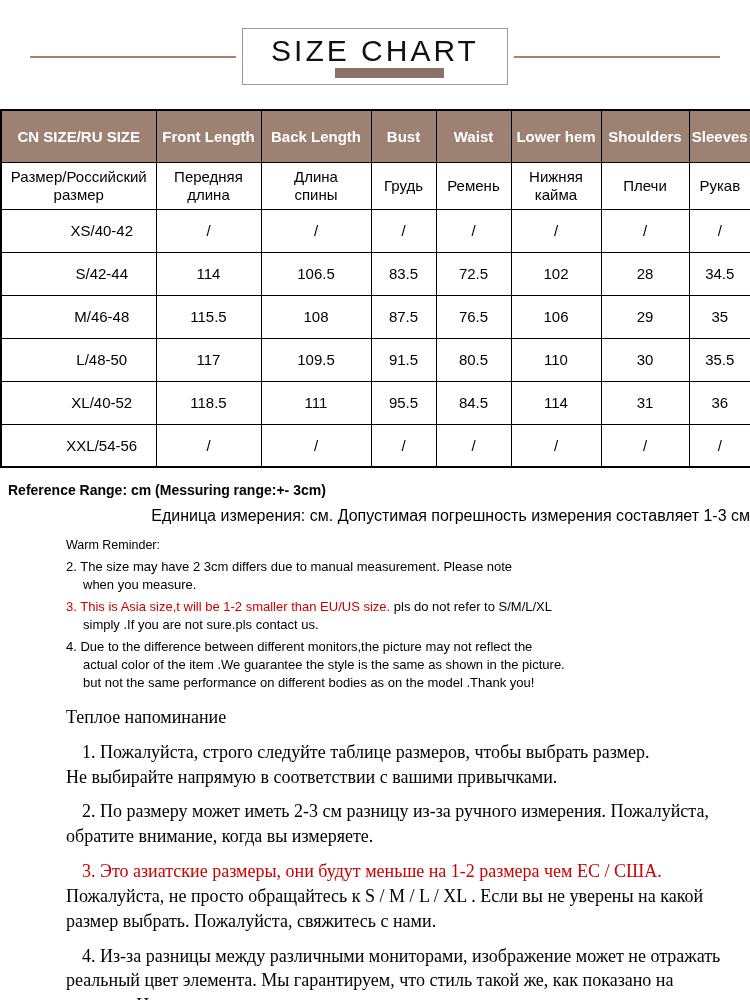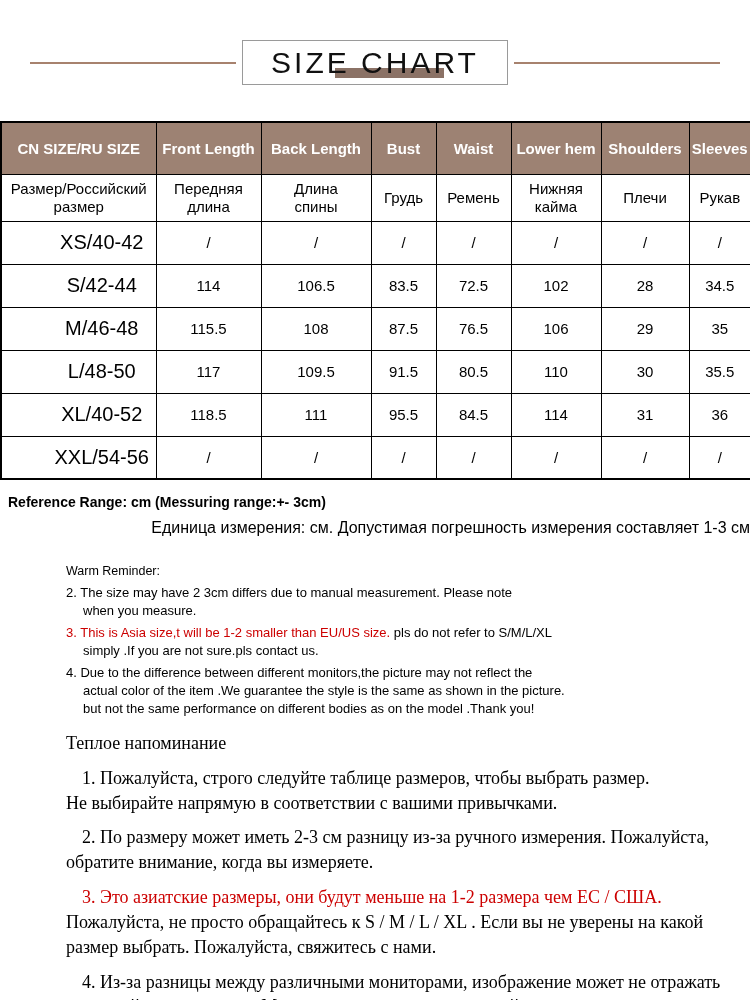--- a/index.html
+++ b/index.html
@@ -8,22 +8,22 @@
     width:750px; height:1000px; overflow:hidden;
     color:#000;
     font-family:"Liberation Sans", sans-serif;
     position:relative;
   }
 
   
   .title-row { display:flex; align-items:center; margin:24px 30px 0 30px; }
   .deco-line { flex:1; height:2px; background:var(--accent-line,#a7826e); }
   .title-box {
-    position:relative; margin:16px 6px; background:#fff;
-    border:1px solid #9a9a9a; padding:5px 28px 4px 28px;
+    position:relative; margin:4px 6px; background:#fff;
+    border:1px solid #9a9a9a; padding:5px 28px 16px 28px;
   }
   .title-text {
     position:relative; z-index:1; display:inline-block;
     font-size:30px; letter-spacing:3px; font-weight:400; color:#111;
   }
   .title-underline {
     position:absolute; z-index:0; left:35%; width:41%; bottom:6px; height:10px;
     background:var(--title-underline,#8b7266);
   }
 
@@ -37,28 +37,28 @@
   }
   .size-table thead tr.head-en th {
     background:var(--header-bg,#9d8273); color:#fff;
     font-size:15px; font-weight:700; height:52px;
   }
   .size-table thead tr.head-ru th {
     background:#fff; color:#000; font-size:15px; font-weight:400;
     height:47px; line-height:1.15; white-space:pre-line;
   }
   .size-table tbody td { height:43px; font-size:15px; }
-  .size-table tbody td.size-cell { font-size:20px;padding-left:48px; }
+  .size-table tbody td.size-cell { font-size:15px;padding-left:48px; }
 
   
   .ref-en { margin:14px 0 0 8px; font-size:14px; font-weight:700; }
   .ref-ru { margin:9px 0 0 8px; font-size:16px;text-align:right; }
 
   
-  .en-notes { margin:26px 0 0 66px; font-size:13px; line-height:1.42; width:640px; }
+  .en-notes { margin:12px 0 0 66px; font-size:13px; line-height:1.42; width:640px; }
   .wr-title { font-size:12.5px; }
   .en-item { white-space:pre-line; padding-left:17px; text-indent:-17px; margin-top:3px; }
 
   
   .ru-notes { margin:12px 0 0 66px; font-size:18px; line-height:1.38; width:676px;font-family:Liberation Serif, serif; }
   .ru-title { margin-bottom:2px; }
   .ru-item { white-space:pre-line; text-indent:16px; margin-top:10px; }
 
   .red { color:var(--warning-red,#cc0000); }
 </style>

